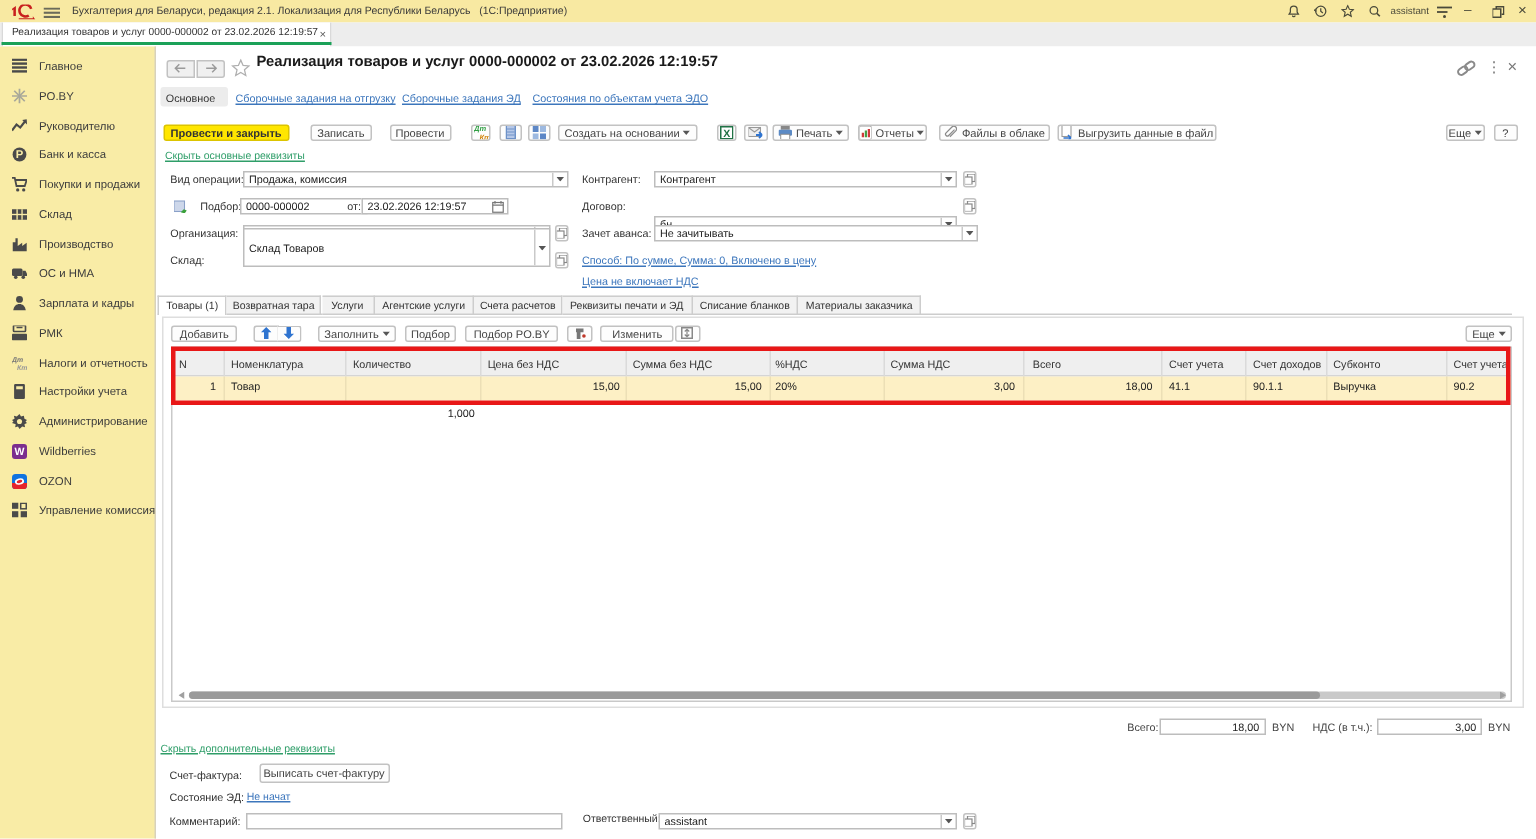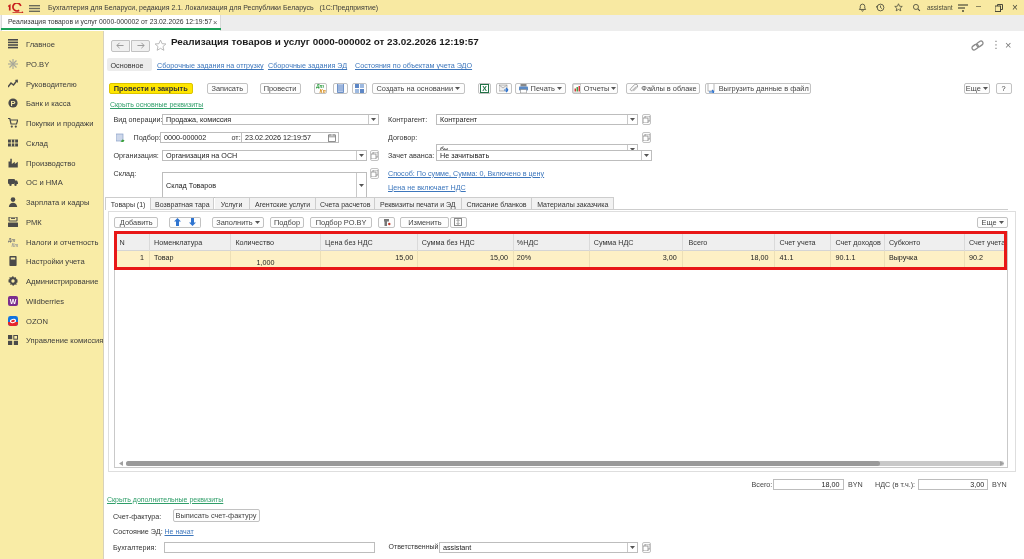--- a/index.html
+++ b/index.html
@@ -318,21 +318,21 @@
         </svg>
       </span>
     </div>
 <div class="btn" style="left:369.5px;top:150px;width:9.5px;height:11px;padding:0">
       <svg width="7" height="7" viewBox="0 0 7 7">
         <rect x="2" y="0" width="5" height="5" fill="#fff" stroke="#888" stroke-width=".8"></rect>
         <rect x="0" y="2" width="5" height="5" fill="#fff" stroke="#888" stroke-width=".8"></rect>
       </svg>
     </div>
 <span class="lbl" style="left:113.5px;top:169px">Склад:</span>
-<div class="inp" style="left:162px;top:172px;width:205px;height:26px">
+<div class="inp" style="left:162px;top:152px;width:205px;height:26px">
       <span style="padding-left:3px">Склад Товаров</span>
       <span class="dd">
         <svg width="5" height="3">
           <polygon points="0,0 5,0 2.5,3" fill="#555"></polygon>
         </svg>
       </span>
     </div>
 <div class="btn" style="left:369.5px;top:168px;width:9.5px;height:11px;padding:0">
       <svg width="7" height="7" viewBox="0 0 7 7">
         <rect x="2" y="0" width="5" height="5" fill="#fff" stroke="#888" stroke-width=".8"></rect>
@@ -465,21 +465,21 @@
 <div class="abs" style="left:513px;top:251px;width:1px;height:16.2px;background:#ecdfb6"></div>
 <div class="abs" style="left:589.2px;top:251px;width:1px;height:16.2px;background:#ecdfb6"></div>
 <div class="abs" style="left:682.1px;top:251px;width:1px;height:16.2px;background:#ecdfb6"></div>
 <div class="abs" style="left:774.1px;top:251px;width:1px;height:16.2px;background:#ecdfb6"></div>
 <div class="abs" style="left:830px;top:251px;width:1px;height:16.2px;background:#ecdfb6"></div>
 <div class="abs" style="left:883.5px;top:251px;width:1px;height:16.2px;background:#ecdfb6"></div>
 <div class="abs" style="left:963.7px;top:251px;width:1px;height:16.2px;background:#ecdfb6"></div>
 </div>
 <div id="rowvals" class="abs" style="left:0;top:0;font-size:7.2px;color:#222">
 <span class="abs" style="left:84.0px;top:253.2px;width:60px;text-align:right">1</span>
-<span class="abs" style="left:256.5px;top:258px;width:60px;">1,000</span>
+<span class="abs" style="left:256.5px;top:271px;width:60px;text-align:right">1,000</span>
 <span class="abs" style="left:353.2px;top:253.2px;width:60px;text-align:right">15,00</span>
 <span class="abs" style="left:447.9px;top:253.2px;width:60px;text-align:right">15,00</span>
 <span class="abs" style="left:616.7px;top:253.2px;width:60px;text-align:right">3,00</span>
 <span class="abs" style="left:708.4px;top:253.2px;width:60px;text-align:right">18,00</span>
 <span class="abs" style="left:154px;top:253.2px">Товар</span>
 <span class="abs" style="left:516.8px;top:253.2px">20%</span>
 <span class="abs" style="left:779.4px;top:253.2px">41.1</span>
 <span class="abs" style="left:835.4px;top:253.2px">90.1.1</span>
 <span class="abs" style="left:888.9px;top:253.2px">Выручка</span>
 <span class="abs" style="left:969px;top:253.2px">90.2</span>
@@ -505,21 +505,21 @@
 <div class="inp" style="left:917.7px;top:478.8px;width:70.5px;height:11px">
       <span style="position:absolute;right:3px">3,00</span>
     </div>
 <span class="lbl" style="left:992px;top:480px;color:#444">BYN</span>
 
 <span class="linkg" style="left:107px;top:495.5px">Скрыть дополнительные реквизиты</span>
 <span class="lbl" style="left:113px;top:511.5px">Счет-фактура:</span>
 <div class="btn" style="left:172.5px;top:508.5px;width:87px;height:13.5px">Выписать счет-фактуру</div>
 <span class="lbl" style="left:113px;top:527px">Состояние ЭД:</span>
 <span class="linkb" style="left:164.5px;top:527.5px;font-size:7px">Не начат</span>
-<span class="lbl" style="left:113px;top:542.5px">Бухгалтерия:</span>
+<span class="lbl" style="left:113px;top:542.5px">Комментарий:</span>
 <div class="inp" style="left:164px;top:541.5px;width:210.5px;height:11px"></div>
 <span class="lbl" style="left:388.5px;top:542.5px;font-size:7px">Ответственный:</span>
 <div class="inp" style="left:439px;top:541.5px;width:199px;height:11px">
       <span style="padding-left:3px">assistant</span>
       <span class="dd">
         <svg width="5" height="3">
           <polygon points="0,0 5,0 2.5,3" fill="#555"></polygon>
         </svg>
       </span>
     </div>

